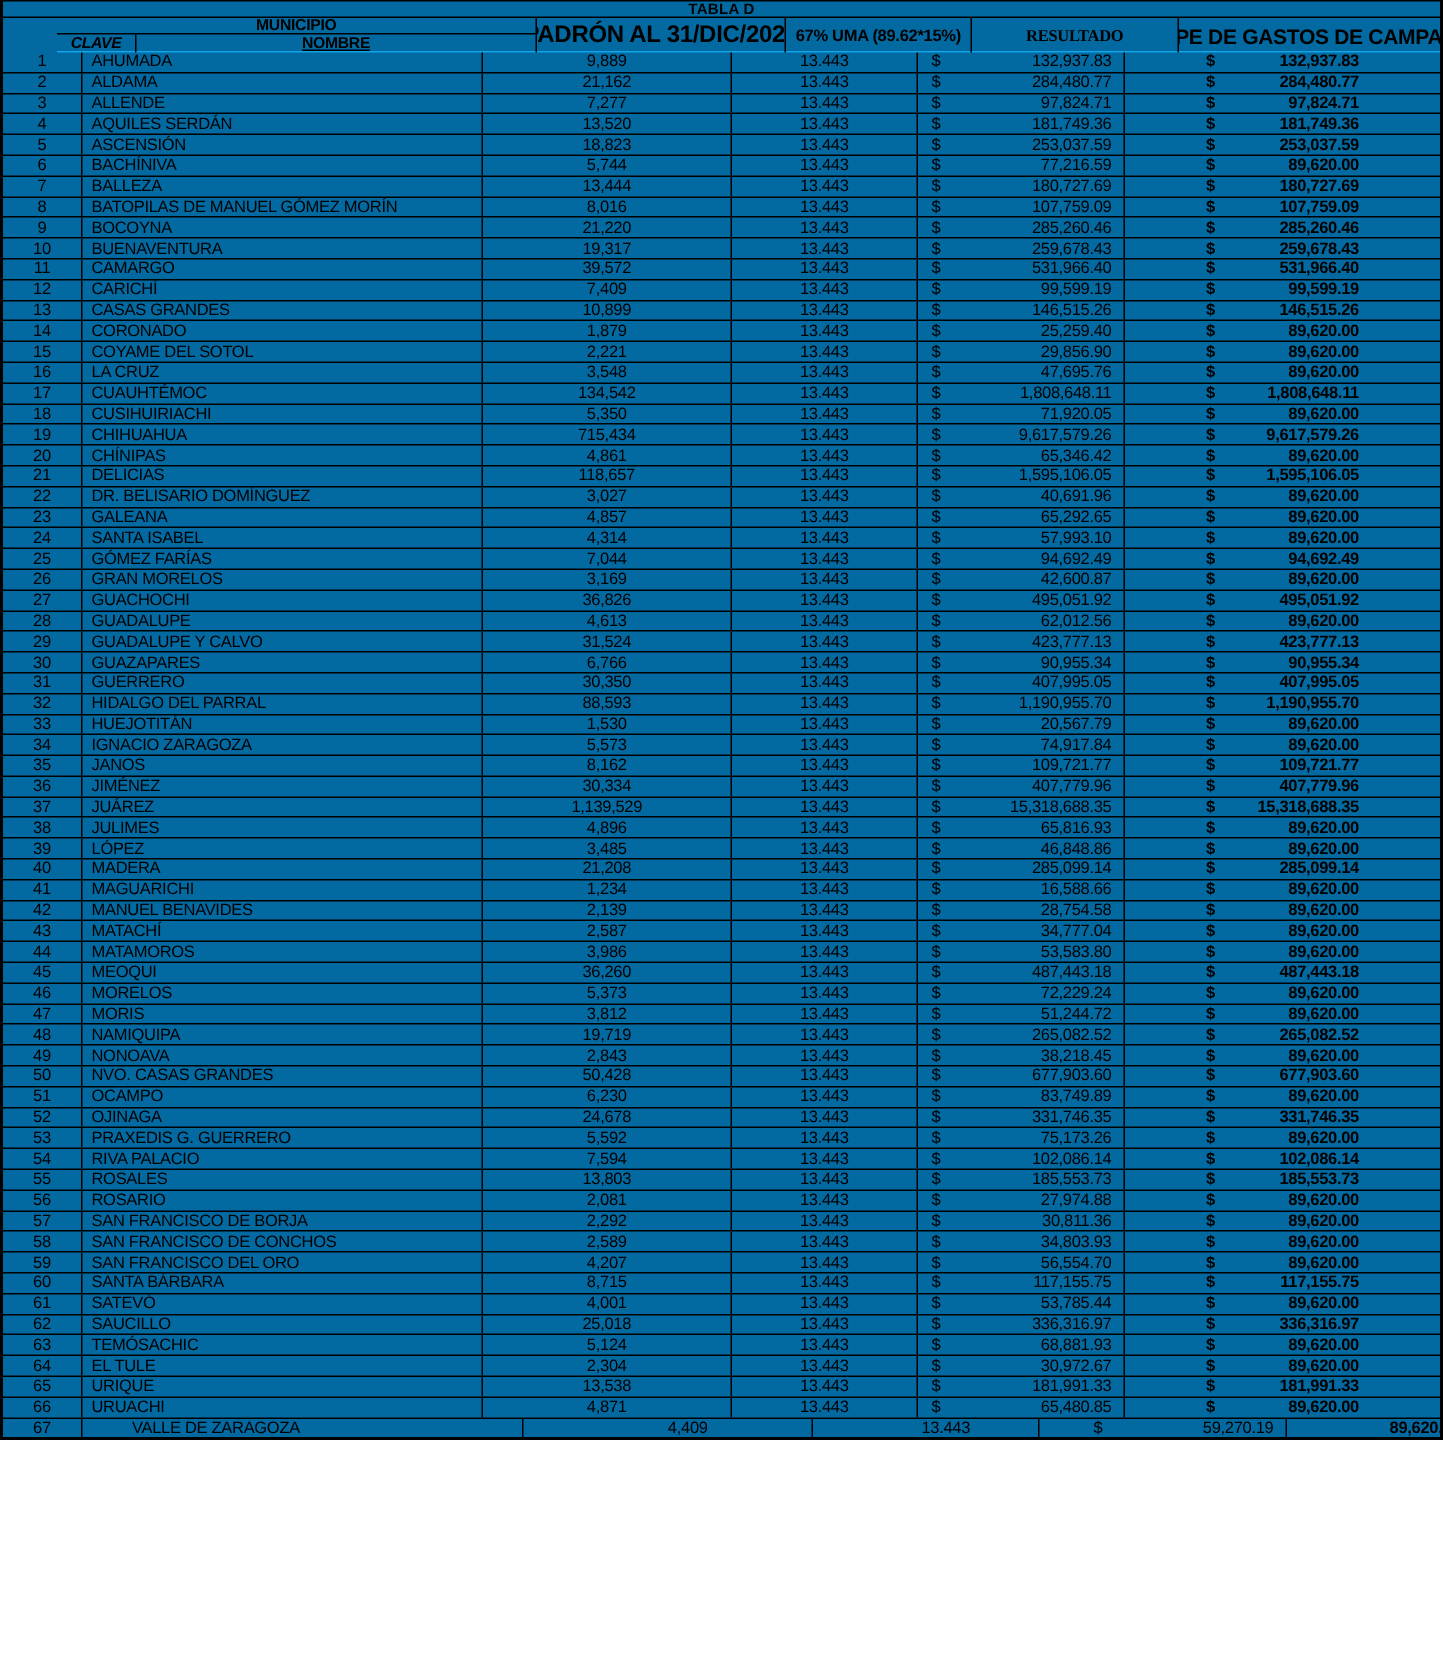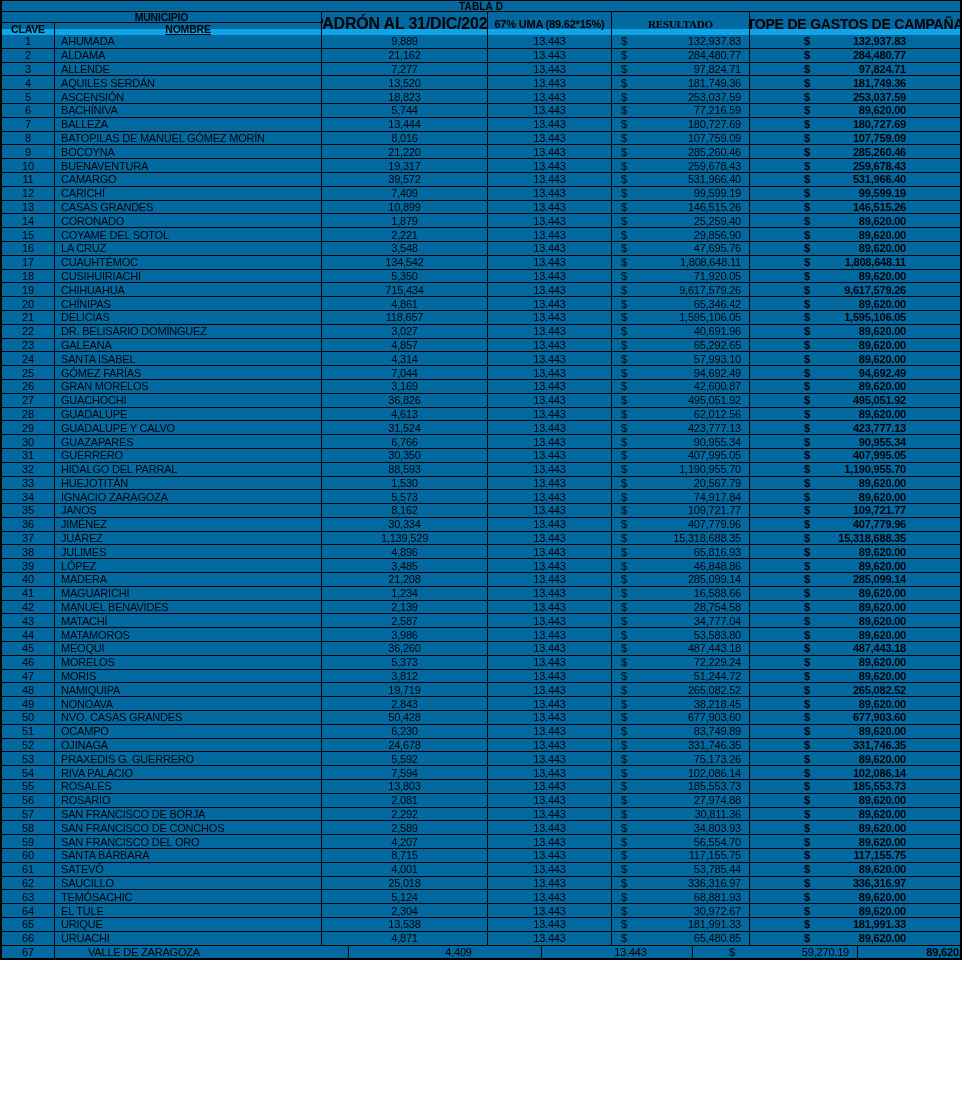--- a/index.html
+++ b/index.html
@@ -30,31 +30,31 @@
   
   .grid-cols {
     display: grid;
     grid-template-columns: 53px 267px 166px 124px 138px 1fr;
   }
 
   
   .header-rows {
     flex: 0 0 auto; height: 23px;
     grid-template-rows: 11px 12px;
-    border-bottom: 6px solid #0ea5e9;
-    font-weight: bold; font-size: 10.5px; letter-spacing: -0.2px;
+    border-bottom: 1px solid #0ea5e9;
+    font-weight: bold; font-size: 10.5px; letter-spacing: -0.2px; margin-left: 36px;
   }
   .th {
     display: flex; align-items: center; justify-content: center;
     border-right: 1px solid #000; overflow: hidden; white-space: nowrap;
     text-align: center;
   }
   .th.last { border-right: none; }
   .th-municipio { grid-column: 1 / 3; grid-row: 1; border-bottom: 1px solid #000; }
-  .th-clave     { grid-column: 1; grid-row: 2; }
+  .th-clave     { grid-column: 1; grid-row: 2; font-style: italic; }
   .th-nombre    { grid-column: 2; grid-row: 2; text-decoration: underline; }
   .th-padron    { grid-column: 3; grid-row: 1 / 3; font-size: 16px; }
   .th-uma       { grid-column: 4; grid-row: 1 / 3; font-size: 11px; }
   .th-resultado { grid-column: 5; grid-row: 1 / 3; font-size: 11px; font-family: Liberation Serif, serif; }
   .th-tope      { grid-column: 6; grid-row: 1 / 3; font-size: 14px; }
 
   
   .rows { flex: 1 1 auto; display: flex; flex-direction: column; }
   .tr { flex: 1 1 0; border-bottom: 1px solid #000; font-size: 11px; letter-spacing: -0.2px; }
   .tr:last-child { border-bottom: none; gap: 27px; }

